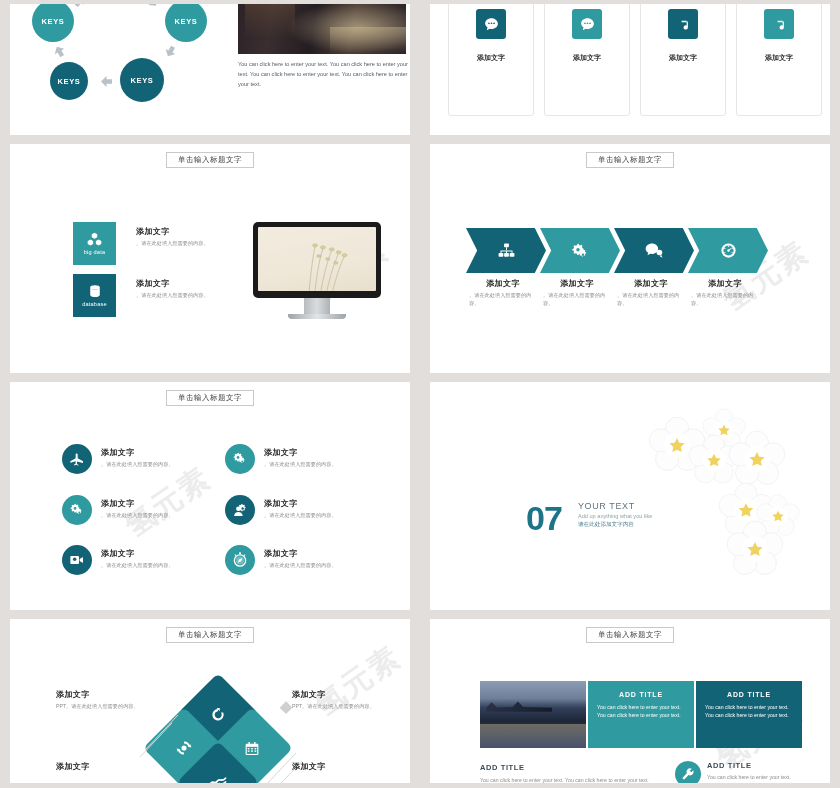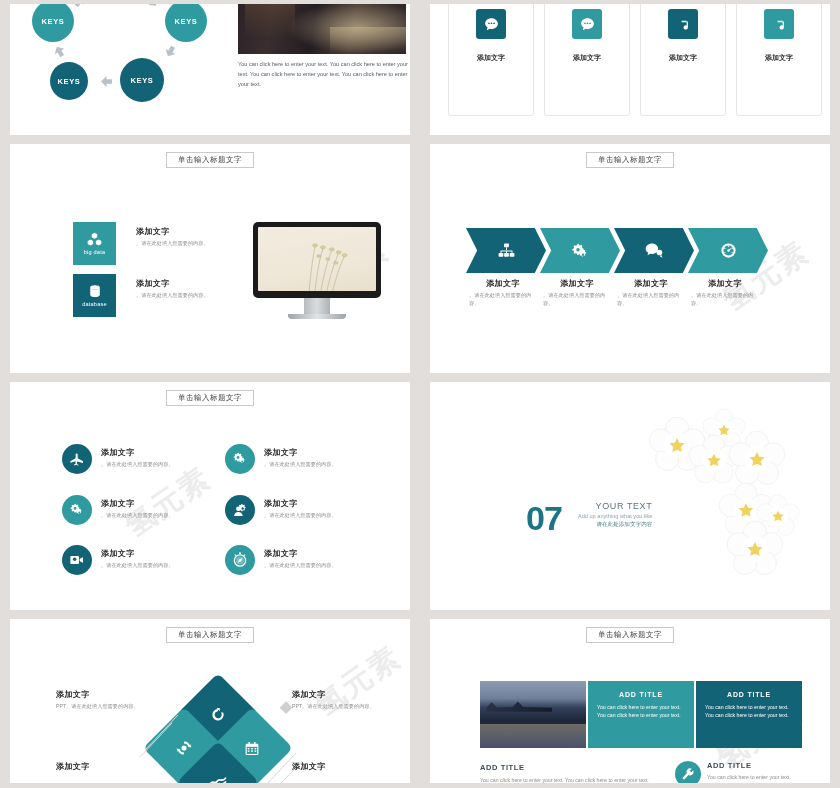--- a/index.html
+++ b/index.html
@@ -138,21 +138,21 @@
     width:30px; height:30px; border-radius:50%;
     display:flex; align-items:center; justify-content:center; flex:0 0 auto;
   }
   .c6txt { width:88px; padding-top:3px; }
 
   
   .num03 {
     position:absolute; left:96px; top:117px;
     font-size:34px; font-weight:bold; color:#1b7487; letter-spacing:-1px;
   }
-  .yt { position:absolute; left:148px; top:119px;text-align:right; }
+  .yt { position:absolute; left:148px; top:119px; }
   .yt .t1 { font-size:9px; color:#5f7482; letter-spacing:.6px; }
   .yt .t2 { font-size:5.6px; color:#8fa3ad; margin-top:2px; }
   .yt .t3 { font-size:5.6px; color:#4b7a8a; margin-top:2px; }
   .flower { position:absolute; }
   .flower svg { display:block; }
 
   
   .dia-wrap { position:absolute; left:148px; top:70px; width:120px; height:120px; }
   .dia {
     position:absolute; width:58px; height:58px; border-radius:6px;

